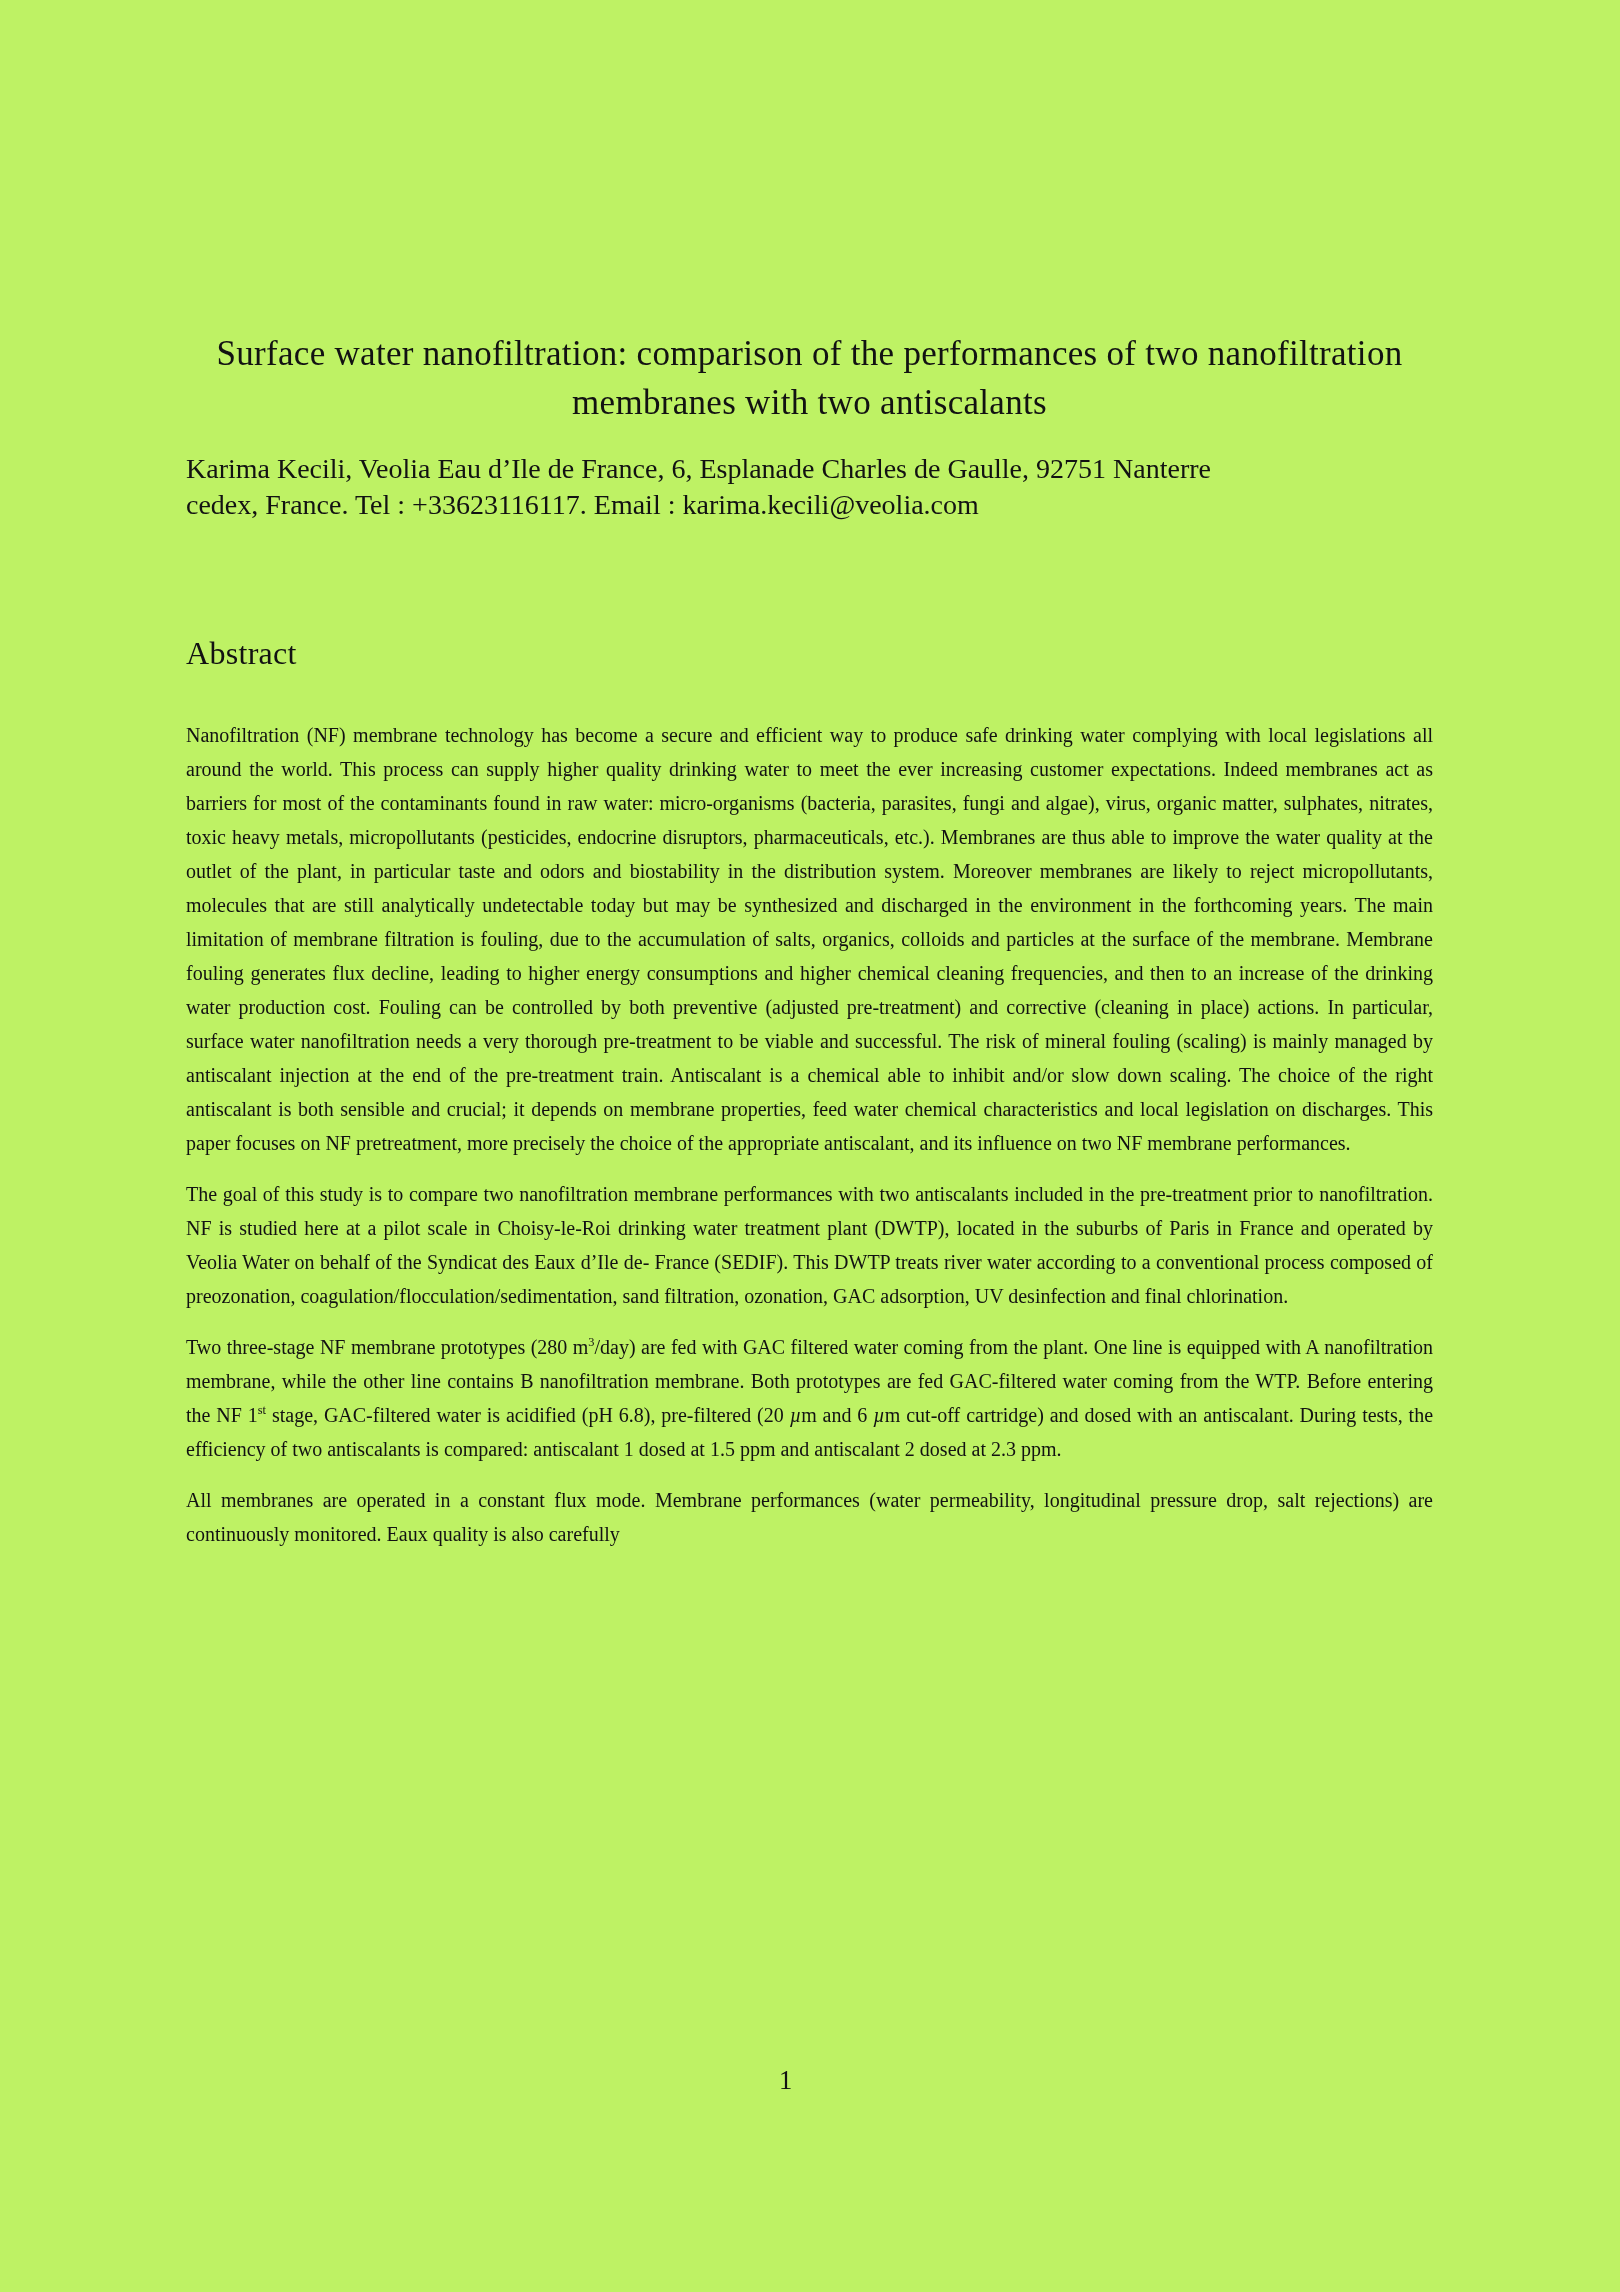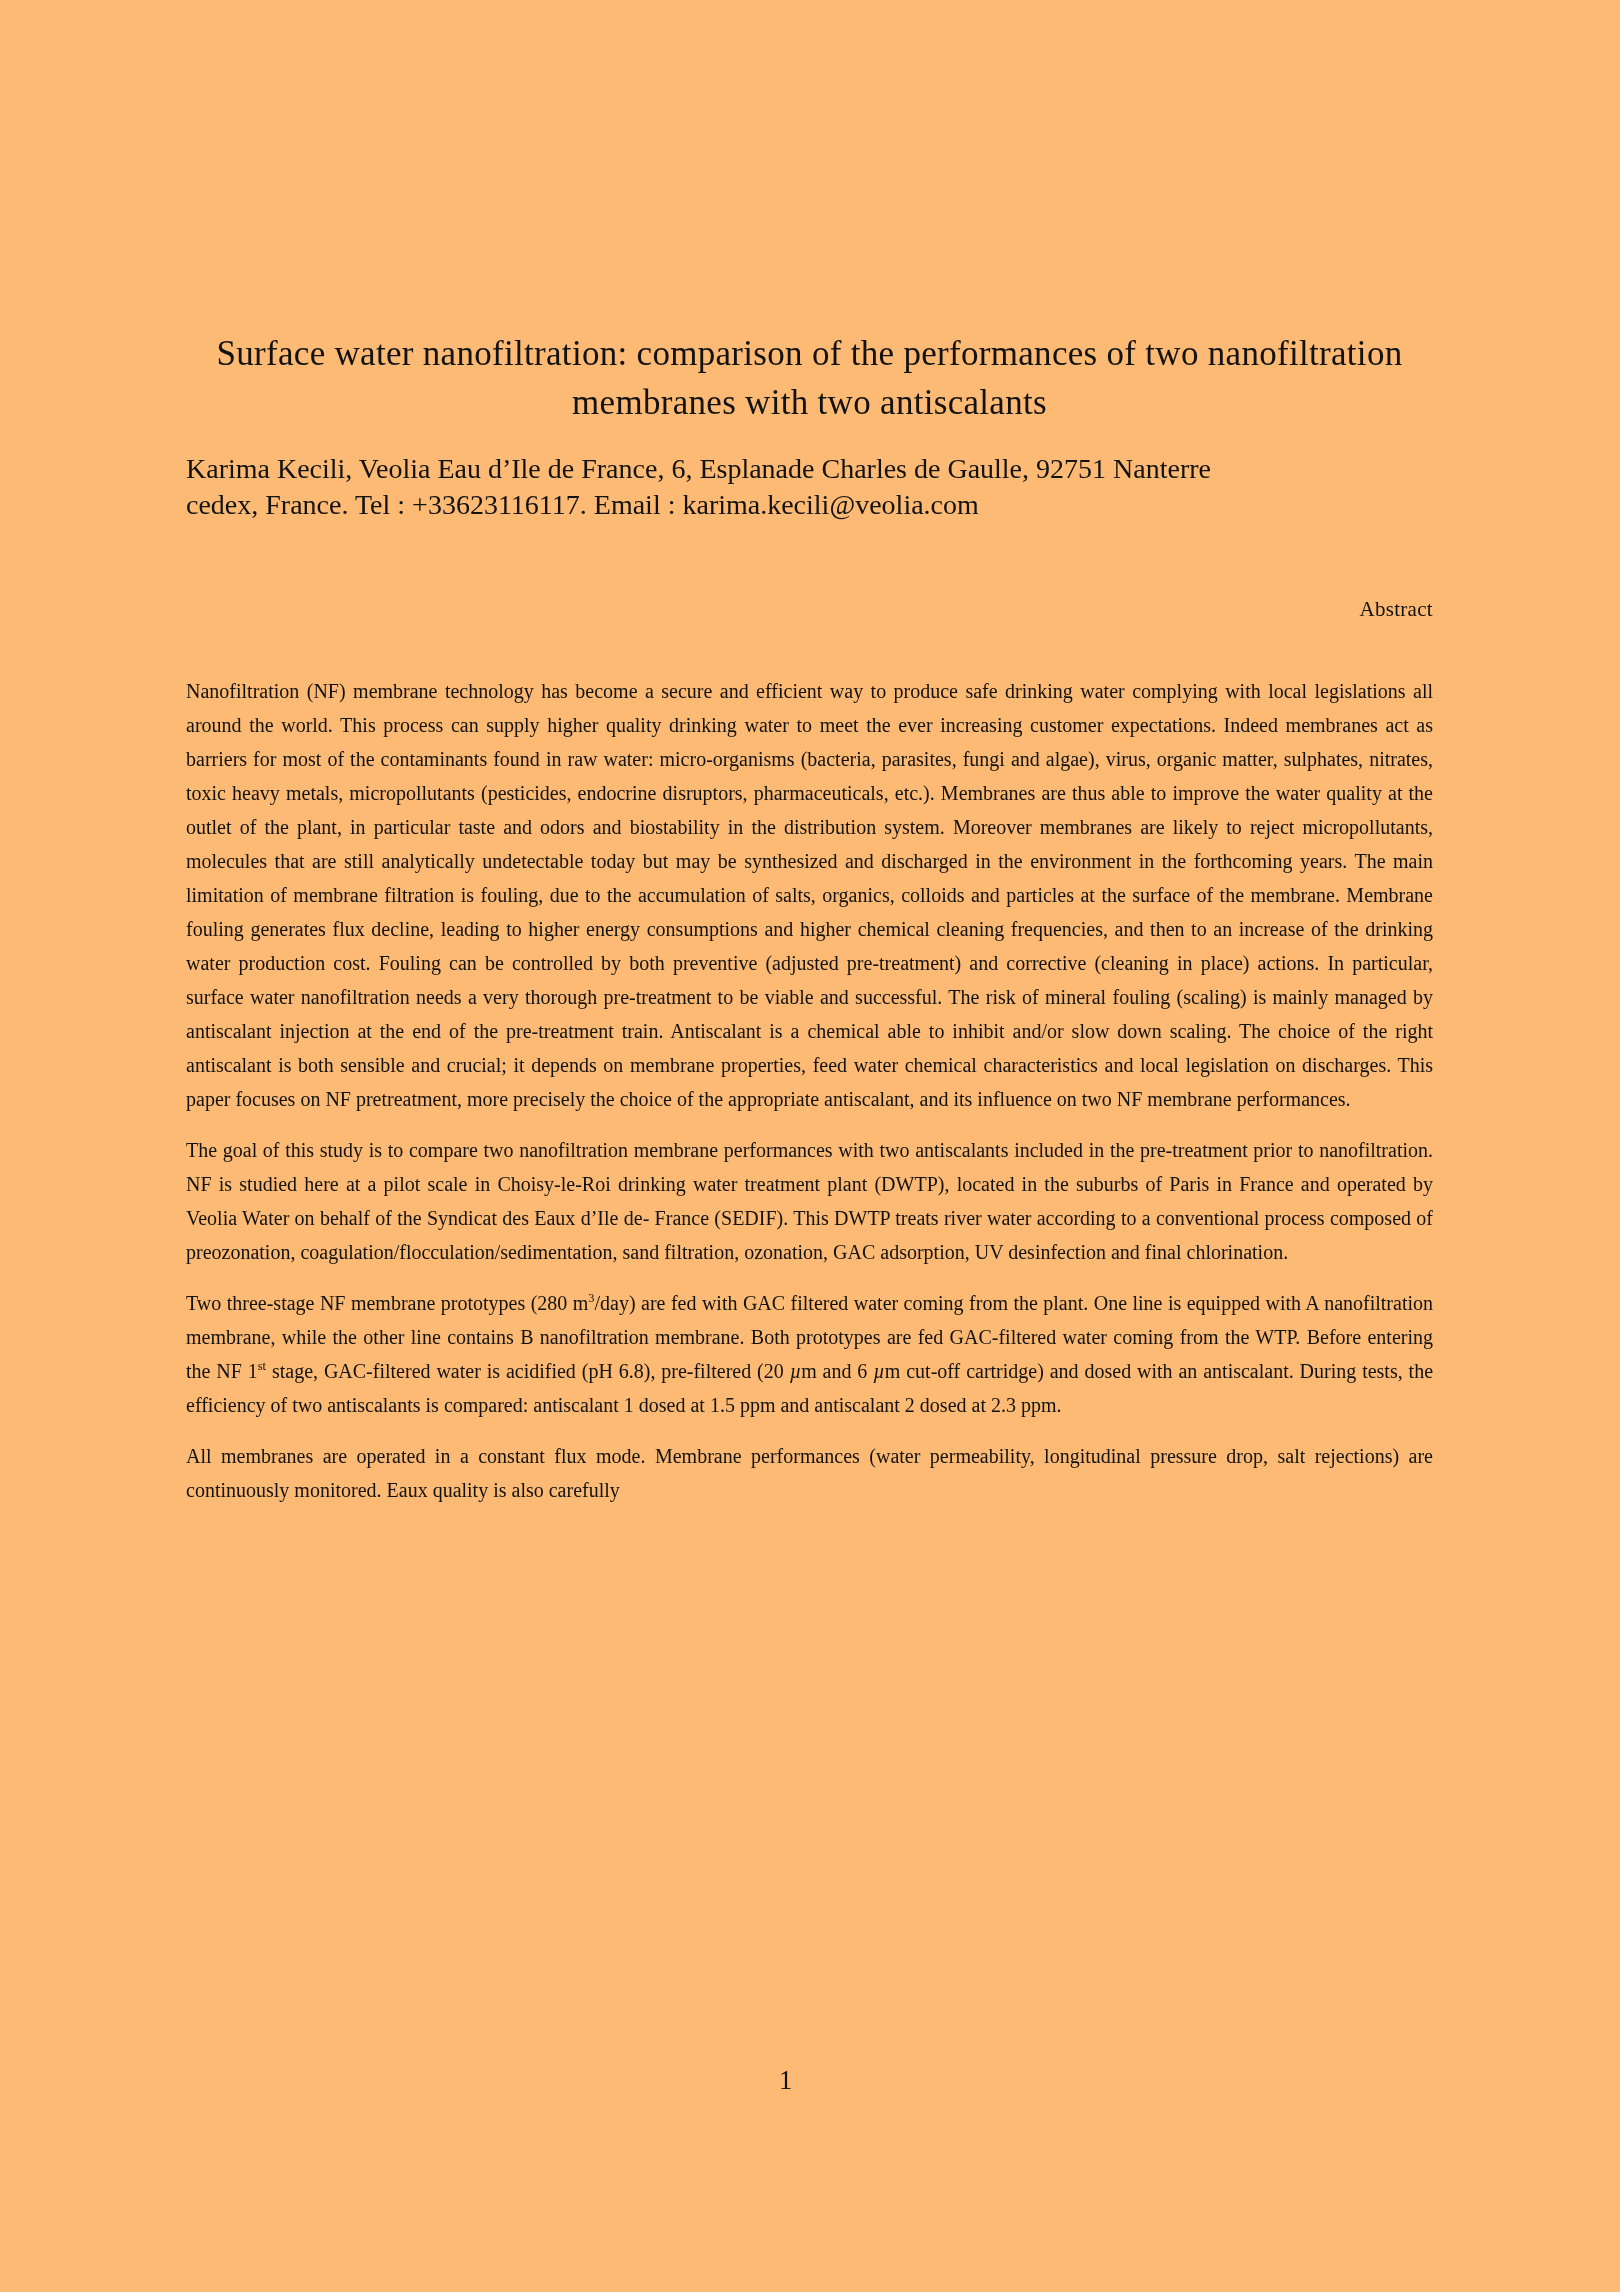--- a/index.html
+++ b/index.html
@@ -1,45 +1,45 @@
 <!DOCTYPE html>
 <html><head>
 <meta charset="utf-8">
 <style>
   html, body { margin: 0; padding: 0; background: #ffffff; }
   .page {
     position: relative;
     width: 1620px;
     height: 2293px;
-    background: #fdba74;
+    background: #bef264;
     color: #121212;
     font-family: "Liberation Serif", "DejaVu Serif", serif;
     box-sizing: border-box;
     padding: 329px 187px 0 186px;
     overflow: hidden;
   }
   .paper-title {
     margin: 0;
     font-size: 35px;
     line-height: 49px;
     font-weight: 400;
     text-align: center;
     letter-spacing: 0.3px;
   }
   .authors {
     margin-top: 23.5px;
     font-size: 28px;
     line-height: 36px;
   }
   .section-heading {
-    margin: 64px 0 0 0;
-    font-size: 21px;
+    margin: 108px 0 0 0;
+    font-size: 32px;
     line-height: 45px;
     font-weight: 400;
-    text-align: right;
+    text-align: left;
     letter-spacing: 0.3px;
   }
   .body-para {
     margin: 17px 0 0 0;
     font-size: 20px;
     line-height: 34px;
     text-align: justify;
     text-justify: inter-word;
   }
   .body-para.first { margin-top: 42px; }

